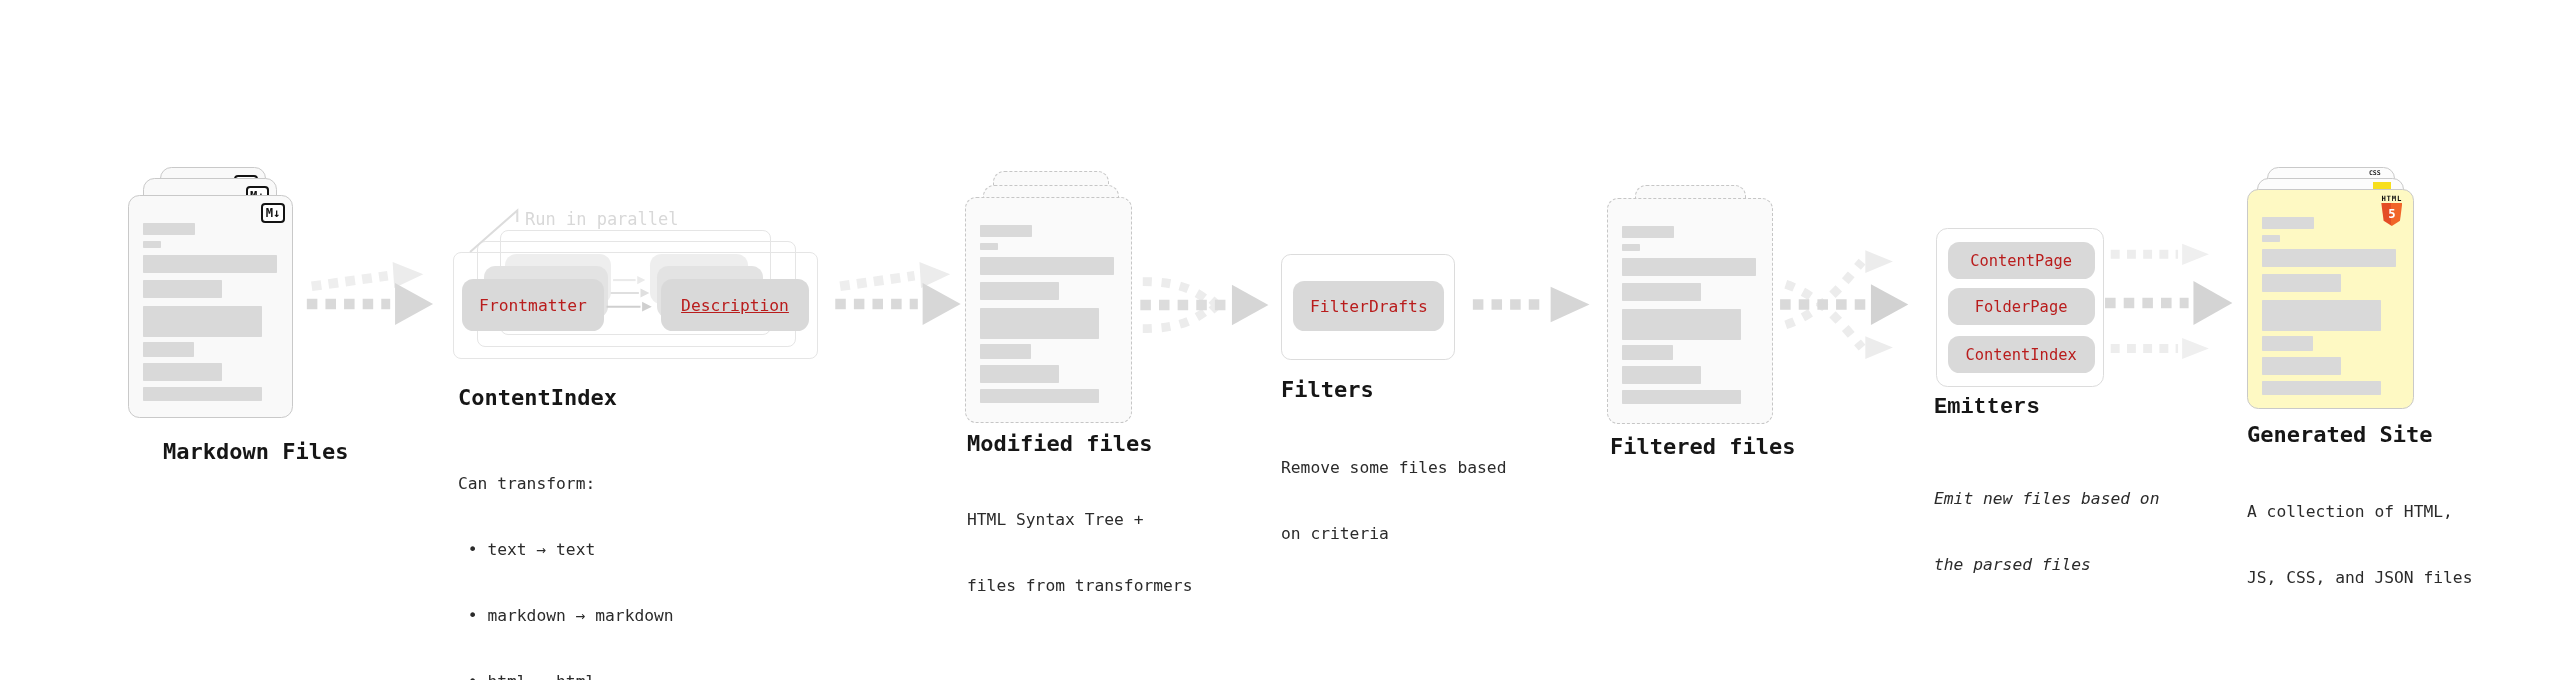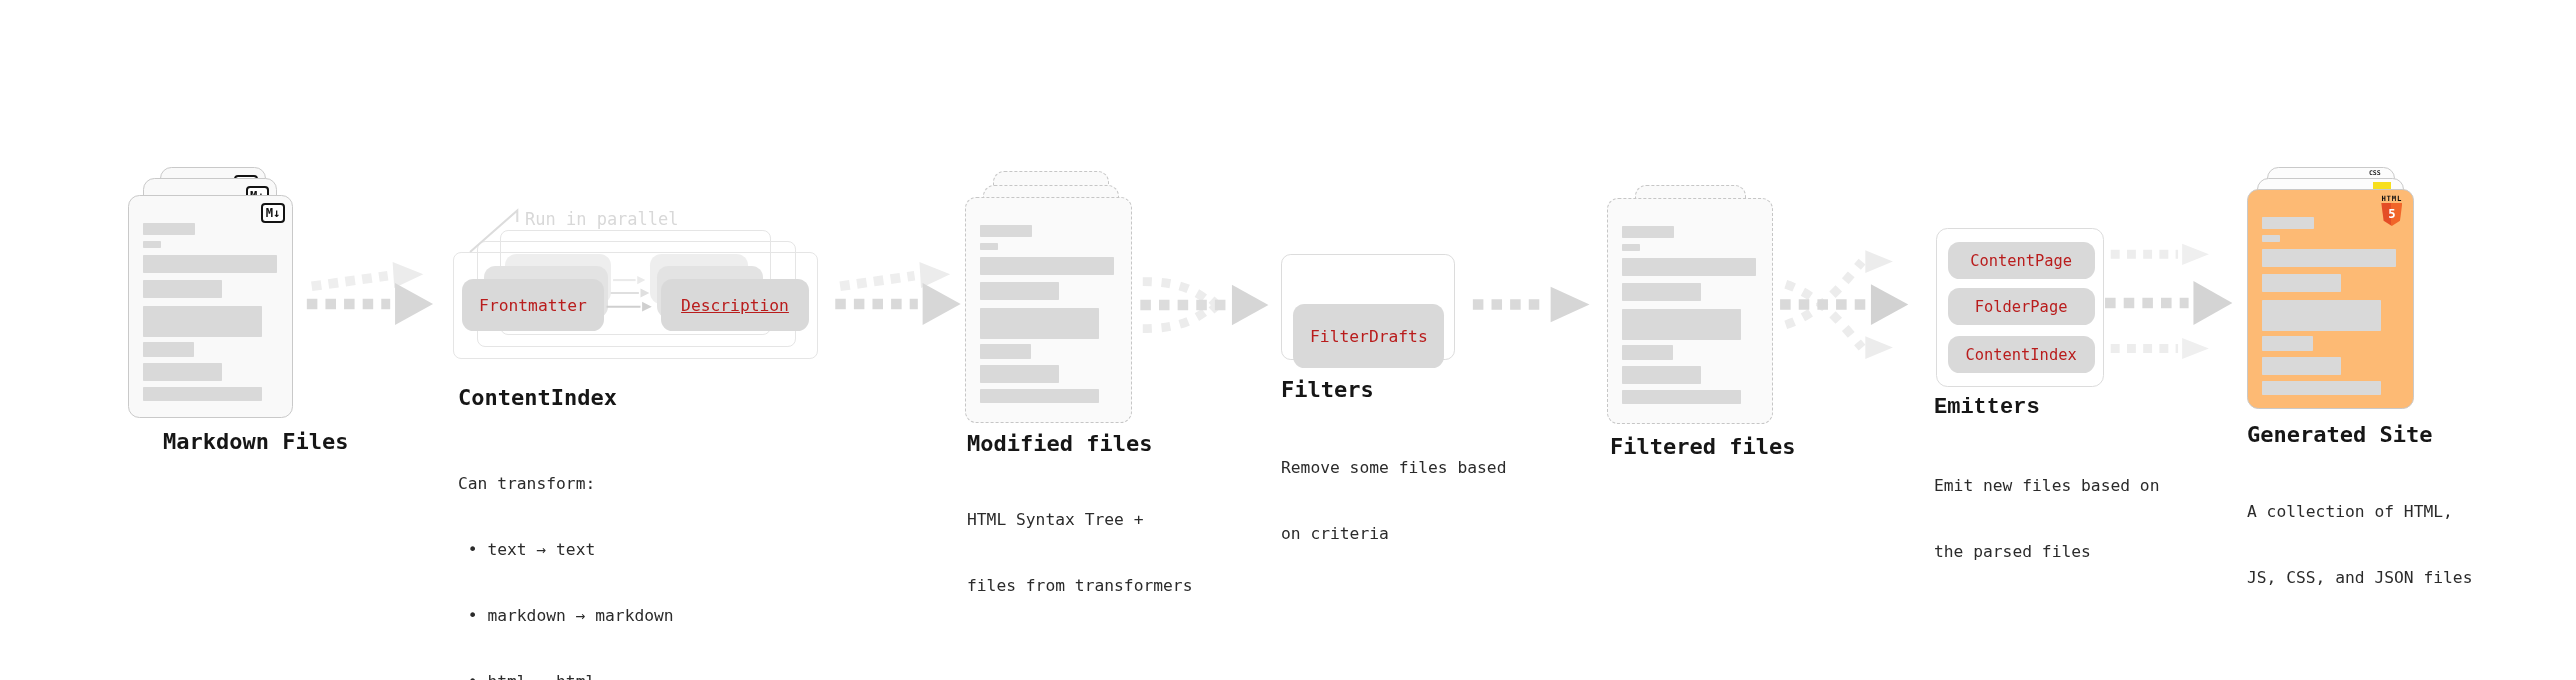--- a/index.html
+++ b/index.html
@@ -53,21 +53,21 @@
     <div class="bar" style="top: 27px; width: 52px; height: 12.2px;"></div>
         <div class="bar" style="top: 45px; width: 18px; height: 6.5px;"></div>
         <div class="bar" style="top: 59px; width: 134px; height: 18px;"></div>
         <div class="bar" style="top: 84px; width: 79px; height: 18px;"></div>
         <div class="bar" style="top: 110px; width: 119px; height: 31px;"></div>
         <div class="bar" style="top: 146px; width: 51px; height: 15.4px;"></div>
         <div class="bar" style="top: 167px; width: 79px; height: 18px;"></div>
         <div class="bar" style="top: 191px; width: 119px; height: 14px;"></div>
       </div>
   </div>
-  <div class="heading" style="left:127px;top:429px;padding-left:36px;">Markdown Files</div>
+  <div class="heading" style="left:127px;top:439px;padding-left:36px;">Markdown Files</div>
 
   <svg style="left:297px;top:262px;" width="154" height="89" viewBox="0 0 190 110">
     <line x1="18" y1="30" x2="112" y2="17" stroke="#eeeeee" stroke-width="12" stroke-dasharray="12 9"></line>
     <polygon points="118,0 156,15 120,32" fill="#ececec"></polygon>
     <line x1="12" y1="52" x2="115" y2="52" stroke="#d9d9d9" stroke-width="13" stroke-dasharray="13 10"></line>
     <polygon points="121,26 168,52 121,78" fill="#d7d7d7"></polygon>
   </svg>
 
   <div class="t-box" style="left:500px;top:230px;width:271px;height:105px;"></div>
   <div class="t-box" style="left:477px;top:241px;width:319px;height:106px;"></div>
@@ -130,21 +130,21 @@
   </div>
 
   <svg style="left:1136px;top:267px;" width="140" height="77" viewBox="0 0 172 95">
     <path d="M 8,18 C 52,18 80,28 104,58" fill="none" stroke="#ececec" stroke-width="11" stroke-dasharray="11 12"></path>
     <path d="M 8,76 C 52,76 80,66 104,36" fill="none" stroke="#ececec" stroke-width="11" stroke-dasharray="11 12"></path>
     <line x1="5" y1="47" x2="112" y2="47" stroke="#dcdcdc" stroke-width="13" stroke-dasharray="13 10"></line>
     <polygon points="118,22 163,47 118,72" fill="#d6d6d6"></polygon>
   </svg>
 
   <div class="abs" style="left:1281px;top:254px;width:174px;height:106px;background:#fff;border:1.6px solid #dcdcdc;border-radius:9.8px;box-sizing:border-box;">
-    <div class="pill" style="left:11.4px;top:26px;width:151px;height:64px;margin-top:23px;">FilterDrafts</div>
+    <div class="pill" style="left:11.4px;top:26px;width:151px;height:50px;">FilterDrafts</div>
   </div>
   <div class="heading" style="left:1281px;top:377px;">Filters</div>
   <div class="subtext" style="left:1281px;top:413px;">
     <div>Remove some files based</div>
     <div>on criteria</div>
   </div>
 
   <svg style="left:1468px;top:276px;" width="128" height="57" viewBox="0 0 158 70">
     <line x1="6" y1="35" x2="96" y2="35" stroke="#d9d9d9" stroke-width="13" stroke-dasharray="13 10"></line>
     <polygon points="102,13 150,35 102,57" fill="#d6d6d6"></polygon>
@@ -173,21 +173,21 @@
     <line x1="5" y1="87" x2="112" y2="87" stroke="#d9d9d9" stroke-width="13" stroke-dasharray="13 10"></line>
     <polygon points="117,62 163,87 117,112" fill="#d2d2d2"></polygon>
   </svg>
 
   <div class="abs" style="left:1936px;top:228px;width:168px;height:159px;background:#fff;border:1.6px solid #dcdcdc;border-radius:11.4px;box-sizing:border-box;">
     <div class="pill" style="left:10.6px;top:13px;width:147px;height:37px;font-size:15.4px;">ContentPage</div>
     <div class="pill" style="left:10.6px;top:59px;width:147px;height:37px;font-size:15.4px;">FolderPage</div>
     <div class="pill" style="left:10.6px;top:107px;width:147px;height:37px;font-size:15.4px;">ContentIndex</div>
   </div>
   <div class="heading" style="left:1934px;top:395px;font-family:Liberation Mono, monospace;">Emitters</div>
-  <div class="subtext" style="left:1934px;top:431px;">
+  <div class="subtext" style="left:1934px;top:444px;font-style:italic;">
     <div>Emit new files based on</div>
     <div>the parsed files</div>
   </div>
 
   <svg style="left:2101px;top:238px;" width="146" height="130" viewBox="0 0 180 160">
     <line x1="12" y1="20" x2="95" y2="20" stroke="#ededed" stroke-width="11" stroke-dasharray="11 9"></line>
     <polygon points="100,7 133,20 100,33" fill="#efefef"></polygon>
     <line x1="5" y1="80" x2="108" y2="80" stroke="#d9d9d9" stroke-width="13" stroke-dasharray="13 10"></line>
     <polygon points="114,53 162,80 114,107" fill="#d4d4d4"></polygon>
     <line x1="12" y1="136" x2="95" y2="136" stroke="#ededed" stroke-width="11" stroke-dasharray="11 9"></line>
@@ -197,21 +197,21 @@
   <div class="abs" style="left:2247px;top:167px;width:194px;height:248px;">
     <div class="file-card" style="left:19.5px;top:0;width:128px;height:211px;background:#fcfcfc;">
       <div class="css-badge" style="right:11.4px;top:2.4px;">
         <div class="css-txt">CSS</div>
         <div class="css-bar" style="background:#2D6FE3;"></div>
       </div>
     </div>
     <div class="file-card" style="left:9.8px;top:10.6px;width:147px;height:215px;background:#fcfcfc;">
       <div class="js-badge" style="right:12.2px;top:3.3px;width:18px;height:12.2px;"></div>
     </div>
-    <div class="file-card skeleton" style="left:0;top:22px;width:167px;height:220px;background:#fdba74;">
+    <div class="file-card skeleton" style="left:0;top:22px;width:167px;height:220px;background:#fef9c3;">
       <div class="html5-badge" style="right:9px;top:4.9px;">
         <div class="h5-txt">HTML</div>
         <div class="h5-shield" style="background:linear-gradient(90deg,#E44D26 50%,#F16529 50%);">
           <span>5</span>
         </div>
       </div>
     <div class="bar" style="top: 27px; width: 52px; height: 12.2px;"></div>
         <div class="bar" style="top: 45px; width: 18px; height: 6.5px;"></div>
         <div class="bar" style="top: 59px; width: 134px; height: 18px;"></div>
         <div class="bar" style="top: 84px; width: 79px; height: 18px;"></div>

